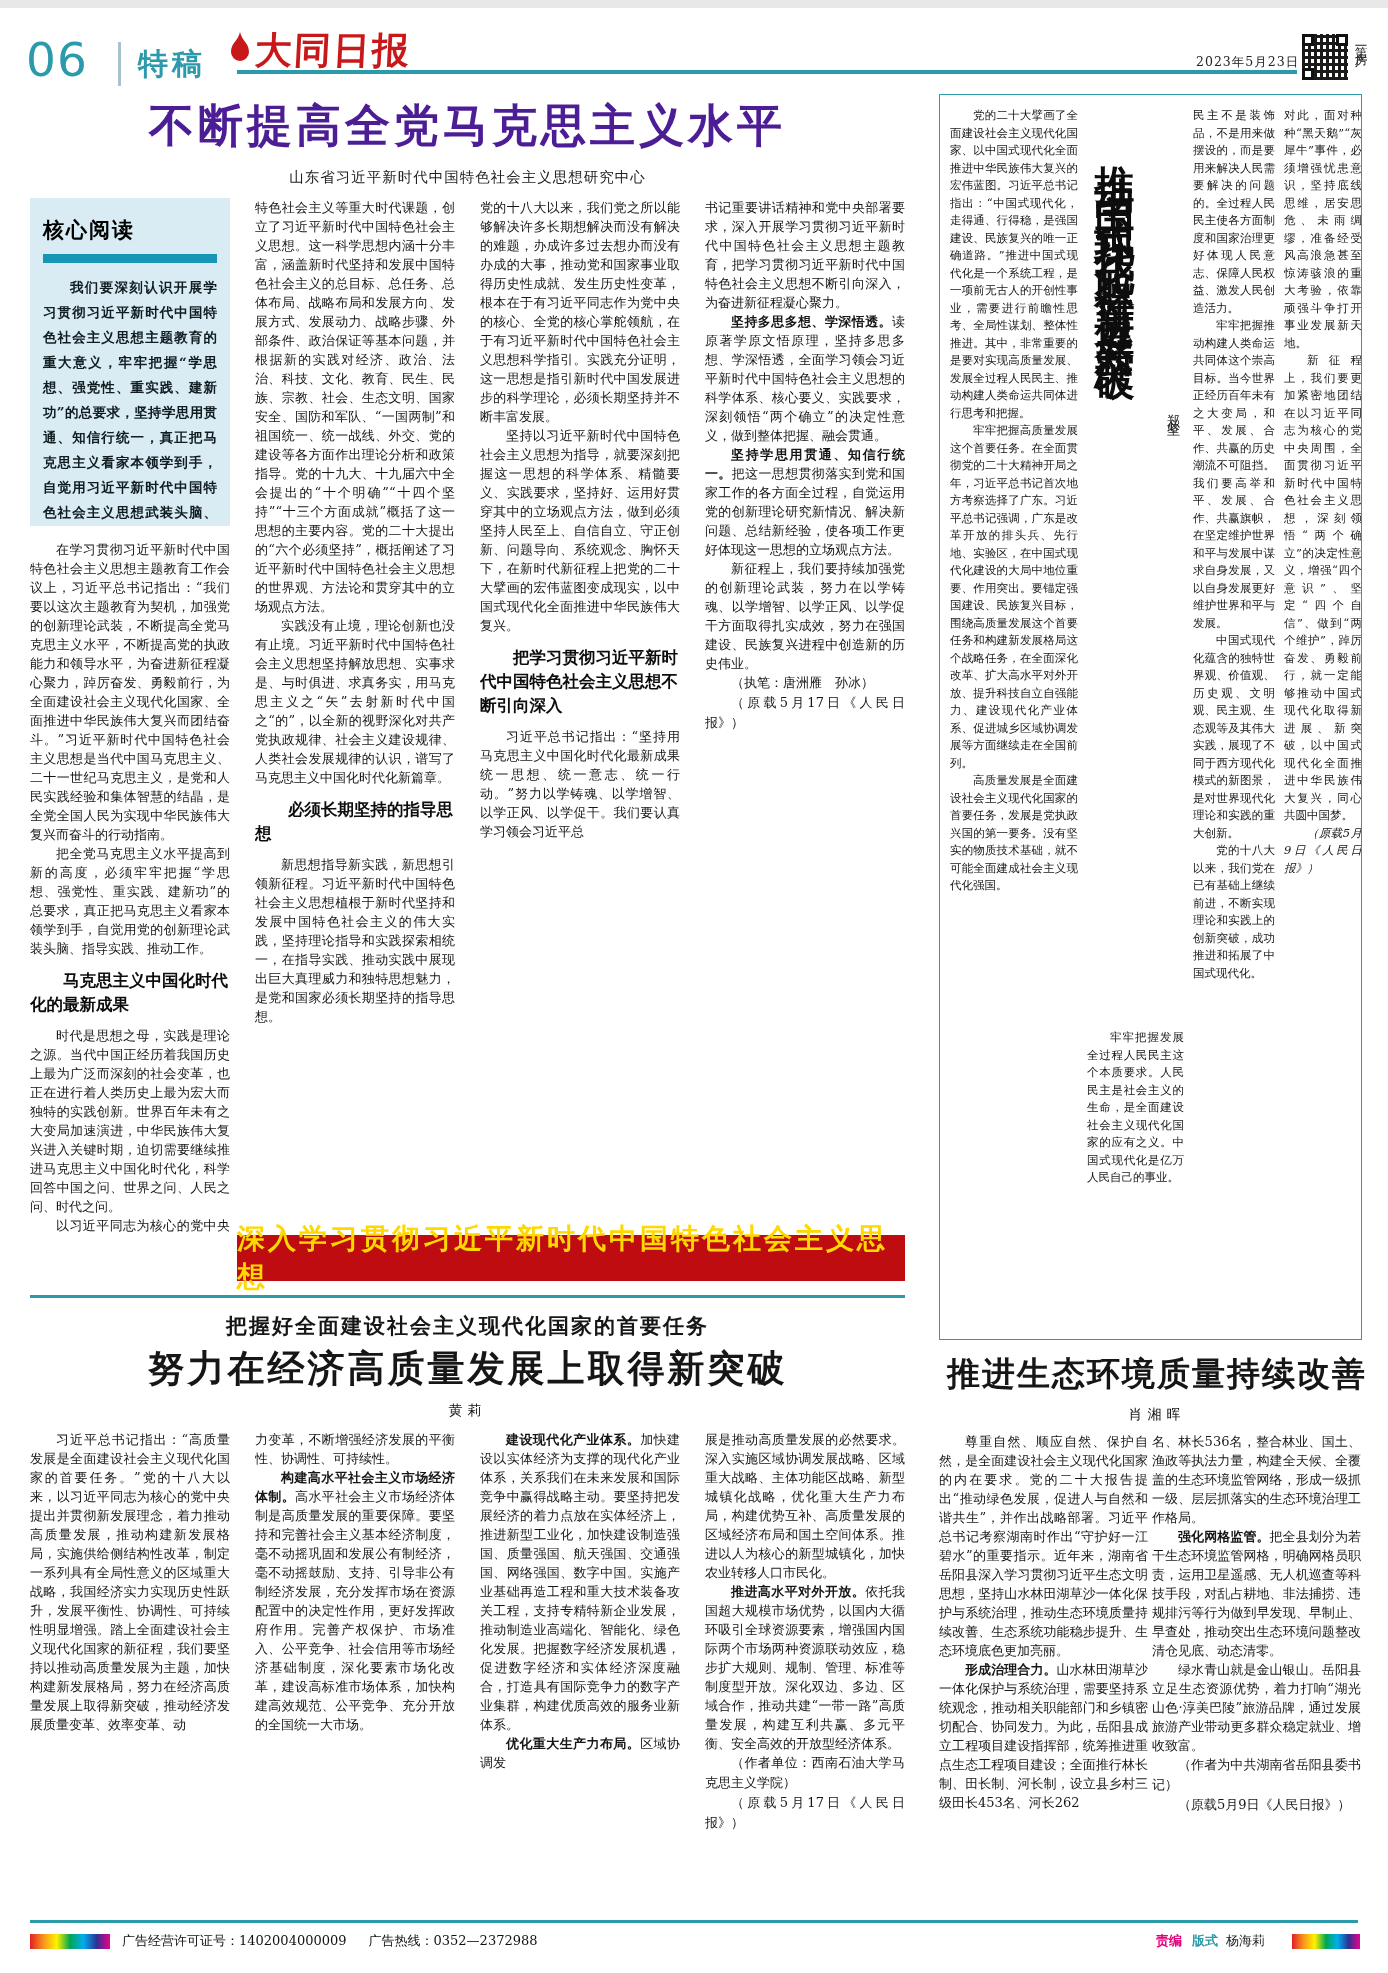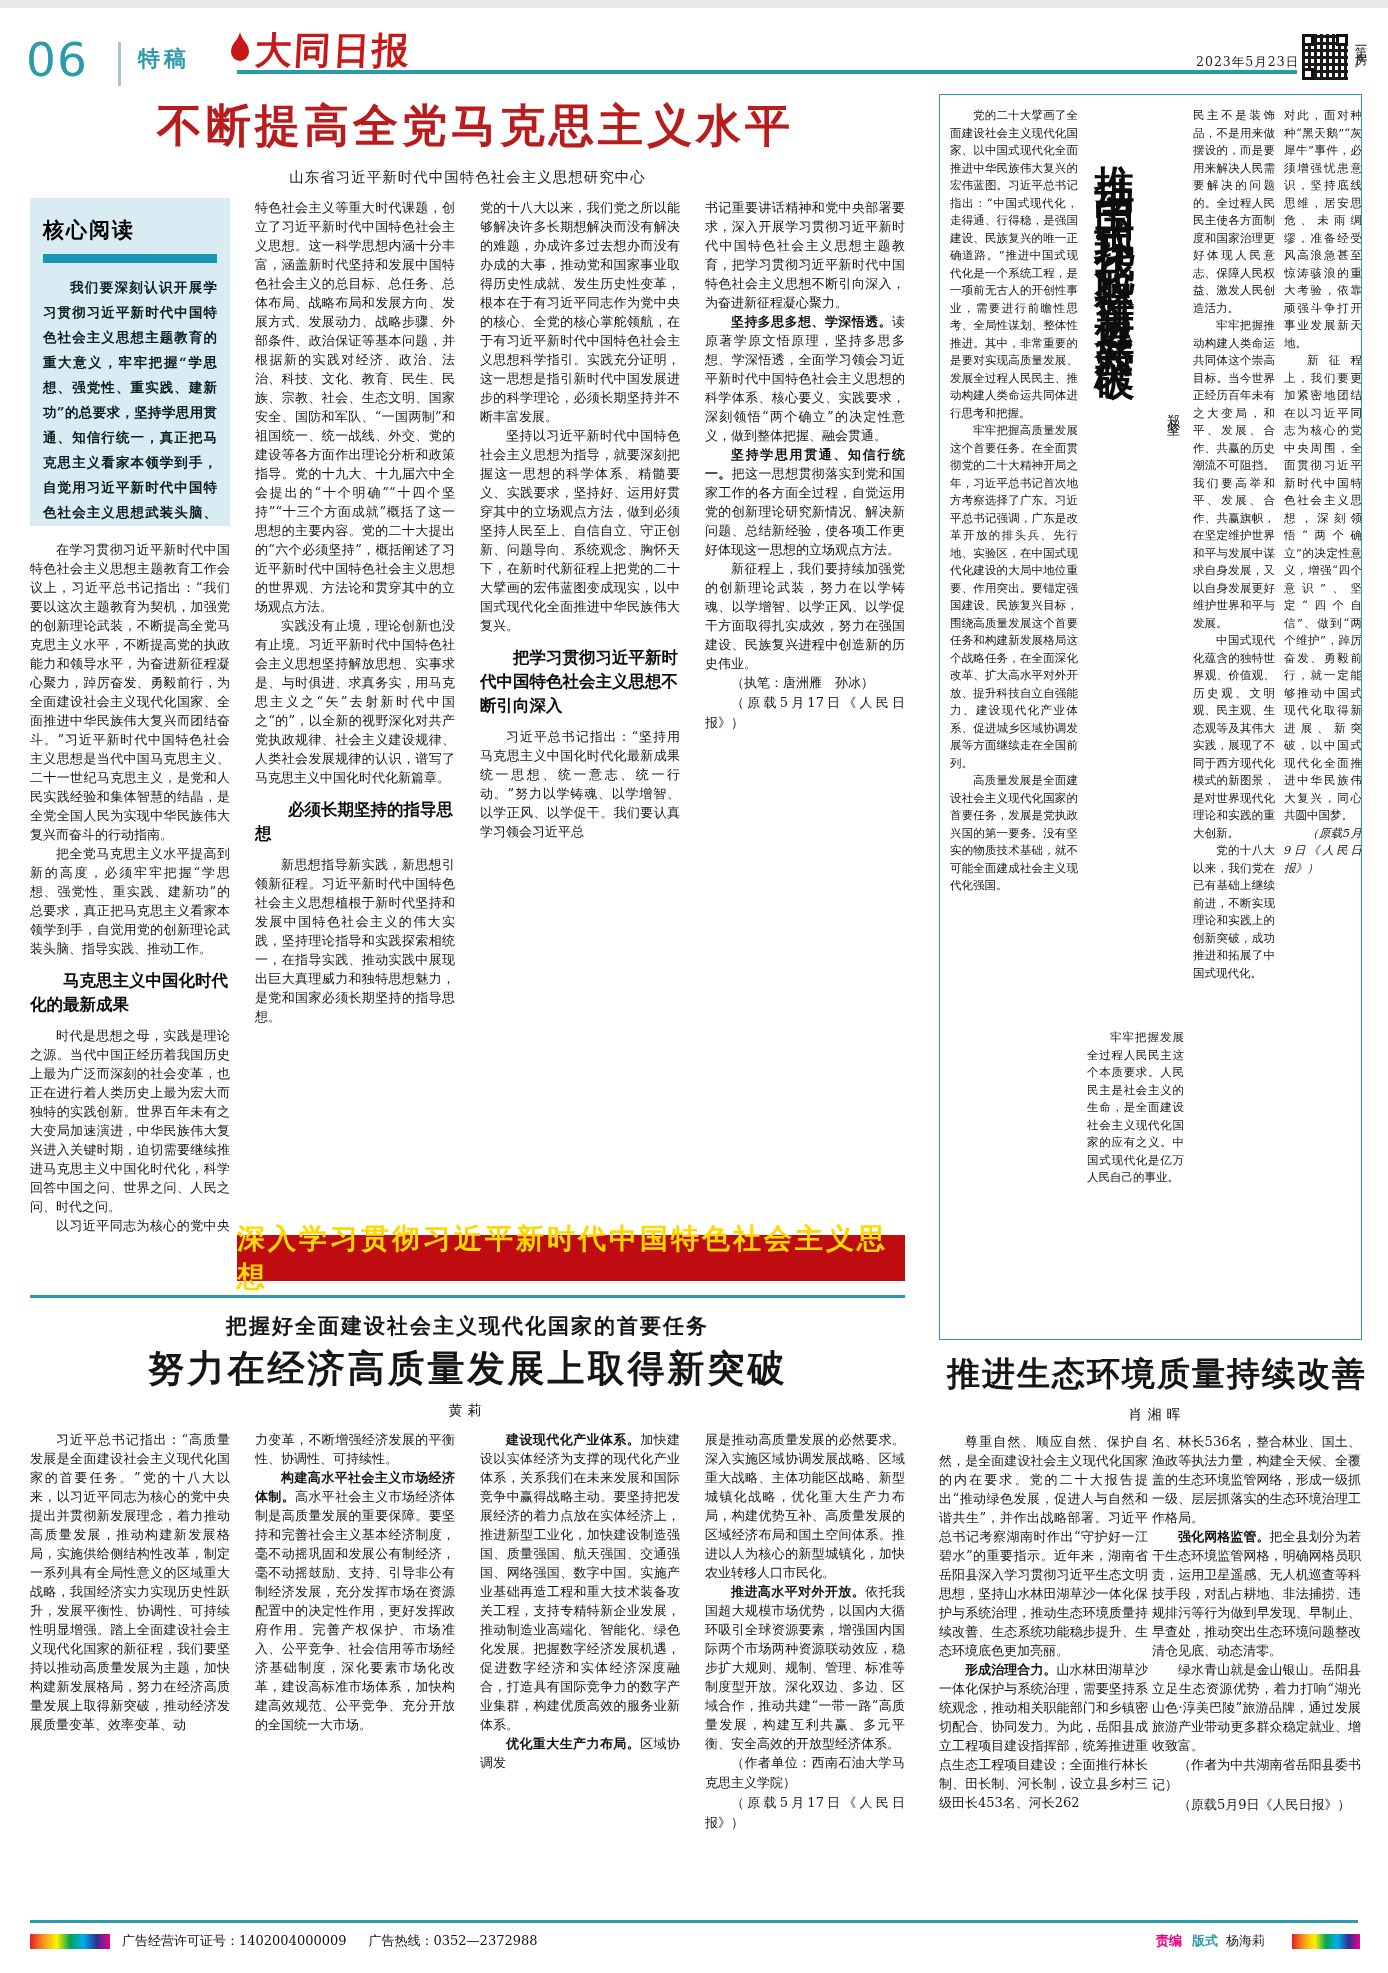--- a/index.html
+++ b/index.html
@@ -4,36 +4,36 @@
 <style>
   html,body{margin:0;padding:0;background:#e8e8e8;}
   .page{position:relative;width:1388px;height:1973px;background:#fff;margin:8px auto;
         font-family:"DejaVu Serif","Liberation Serif",serif;color:#161616;overflow:hidden;}
   .abs{position:absolute;}
   
   .pageno{left:26px;top:24px;font-family:"DejaVu Sans","Liberation Sans",sans-serif;
           font-size:47px;font-weight:400;color:#2b9aab;letter-spacing:1px;}
   .hdr-divider{left:118px;top:34px;width:3px;height:44px;background:#a9c3c8;}
   .section-title{left:138px;top:36px;font-family:Liberation Serif, serif;
-          font-size:22px;font-weight:700;color:#2b9aab;letter-spacing:4px;}
+          font-size:30px;font-weight:700;color:#2b9aab;letter-spacing:4px;}
   .logo{left:228px;top:18px;display:flex;align-items:center;gap:3px;}
   .logo-text{font-size:37px;font-weight:900;color:#c9181a;letter-spacing:2px;
           font-family:"DejaVu Serif","Liberation Serif",serif;transform:skewX(-3deg);}
   .pub-date{left:1196px;top:46px;font-size:12.5px;color:#222;letter-spacing:1px;}
   .qr{left:1302px;top:26px;width:46px;height:46px;background-image:
         repeating-linear-gradient(0deg,#1a1a1a 0 3px,transparent 3px 7px),
         repeating-linear-gradient(90deg,#1a1a1a 0 3px,#fff 3px 6px);outline:2px solid #fff;}
   .qr i{position:absolute;width:12px;height:12px;border:3px solid #111;background:#fff;box-sizing:border-box;}
   .qr i.tl{left:0;top:0}.qr i.tr{right:0;top:0}.qr i.bl{left:0;bottom:0}
   .qr-label{left:1352px;top:28px;writing-mode:vertical-rl;font-size:12.5px;color:#222;letter-spacing:3px;}
   .header-rule{left:237px;top:62px;width:1060px;height:4px;background:#2b9aab;}
   
-  .main-headline{left:38px;top:88px;width:875px;text-align:center;
+  .main-headline{left:30px;top:88px;width:875px;text-align:center;
         font-family:"DejaVu Sans","Liberation Sans",sans-serif;font-size:45px;font-weight:800;
-        letter-spacing:4px;color:#b91c1c;}
+        letter-spacing:4px;color:#4c1d95;}
   .main-byline{left:30px;top:160px;width:875px;text-align:center;font-size:14.5px;color:#222;letter-spacing:1px;}
   .cols{display:flex;overflow:hidden;}
   .main-cols{left:30px;top:190px;width:875px;height:1040px;gap:25px;}
   .col{flex:0 0 200px;width:200px;overflow:hidden;}
   .col p.p,.col p.note{margin:0;font-size:13px;line-height:19px;text-align:justify;text-indent:2em;}
   .col p.ni{text-indent:0;}
   .col p.note{line-height:20px;}
   .col h3.sub{margin:11px 0 9px;font-family:"DejaVu Sans","Liberation Sans",sans-serif;
         font-size:16.5px;font-weight:700;line-height:1.45;text-indent:2em;color:#0d0d0d;}
   .col strong{font-weight:700;font-family:"DejaVu Sans","Liberation Sans",sans-serif;}

